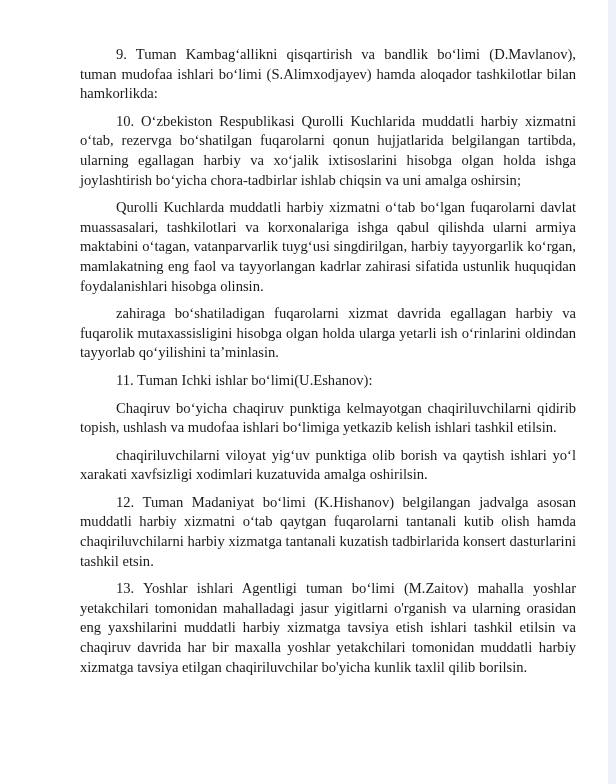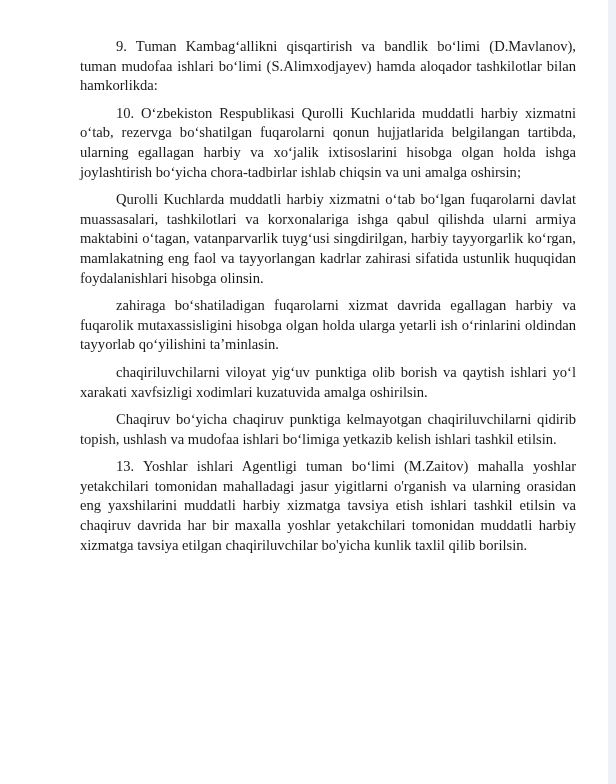--- a/index.html
+++ b/index.html
@@ -36,34 +36,36 @@
       position: absolute;
       left: 80px;
       top: 37px;
       width: 496px;
       font-family: "Liberation Serif", serif;
       font-size: 14.6px;
       line-height: 19.6px;
       color: #1a1a1a;
     }
     .para {
-      margin: 0 0 8px 0;
+      margin: 8px 0 8px 0;
       text-align: justify;
       text-indent: 36px;
     }
   </style>
 </head>
 <body>
 
 <div class="viewer">
   <div class="page">
     <div class="content">
       <p class="para">9. Tuman Kambag‘allikni qisqartirish va bandlik bo‘limi (D.Mavlanov), tuman mudofaa ishlari bo‘limi (S.Alimxodjayev) hamda aloqador tashkilotlar bilan hamkorlikda:</p>
       <p class="para">10. O‘zbekiston Respublikasi Qurolli Kuchlarida muddatli harbiy xizmatni o‘tab, rezervga bo‘shatilgan fuqarolarni qonun hujjatlarida belgilangan tartibda, ularning egallagan harbiy va xo‘jalik ixtisoslarini hisobga olgan holda ishga joylashtirish bo‘yicha chora-tadbirlar ishlab chiqsin va uni amalga oshirsin;</p>
       <p class="para">Qurolli Kuchlarda muddatli harbiy xizmatni o‘tab bo‘lgan fuqarolarni davlat muassasalari, tashkilotlari va korxonalariga ishga qabul qilishda ularni armiya maktabini o‘tagan, vatanparvarlik tuyg‘usi singdirilgan, harbiy tayyorgarlik ko‘rgan, mamlakatning eng faol va tayyorlangan kadrlar zahirasi sifatida ustunlik huquqidan foydalanishlari hisobga olinsin.</p>
       <p class="para">zahiraga bo‘shatiladigan fuqarolarni xizmat davrida egallagan harbiy va fuqarolik mutaxassisligini hisobga olgan holda ularga yetarli ish o‘rinlarini oldindan tayyorlab qo‘yilishini ta’minlasin.</p>
+      <p class="para">11. Tuman Ichki ishlar bo‘limi(U.Eshanov):</p>
+      <p class="para">Chaqiruv bo‘yicha chaqiruv punktiga kelmayotgan chaqiriluvchilarni qidirib topish, ushlash va mudofaa ishlari bo‘limiga yetkazib kelish ishlari tashkil etilsin.</p>
       <p class="para">chaqiriluvchilarni viloyat yig‘uv punktiga olib borish va qaytish ishlari yo‘l xarakati xavfsizligi xodimlari kuzatuvida amalga oshirilsin.</p>
-      <p class="para">Chaqiruv bo‘yicha chaqiruv punktiga kelmayotgan chaqiriluvchilarni qidirib topish, ushlash va mudofaa ishlari bo‘limiga yetkazib kelish ishlari tashkil etilsin.</p>
+      <p class="para">12. Tuman Madaniyat bo‘limi (K.Hishanov) belgilangan jadvalga asosan muddatli harbiy xizmatni o‘tab qaytgan fuqarolarni tantanali kutib olish hamda chaqiriluvchilarni harbiy xizmatga tantanali kuzatish tadbirlarida konsert dasturlarini tashkil etsin.</p>
       <p class="para">13. Yoshlar ishlari Agentligi tuman bo‘limi (M.Zaitov) mahalla yoshlar yetakchilari tomonidan mahalladagi jasur yigitlarni o'rganish va ularning orasidan eng yaxshilarini muddatli harbiy xizmatga tavsiya etish ishlari tashkil etilsin va chaqiruv davrida har bir maxalla yoshlar yetakchilari tomonidan muddatli harbiy xizmatga tavsiya etilgan chaqiriluvchilar bo'yicha kunlik taxlil qilib borilsin.</p>
     </div>
   </div>
   <div class="side-strip"></div>
 </div>
 
 </body></html>

